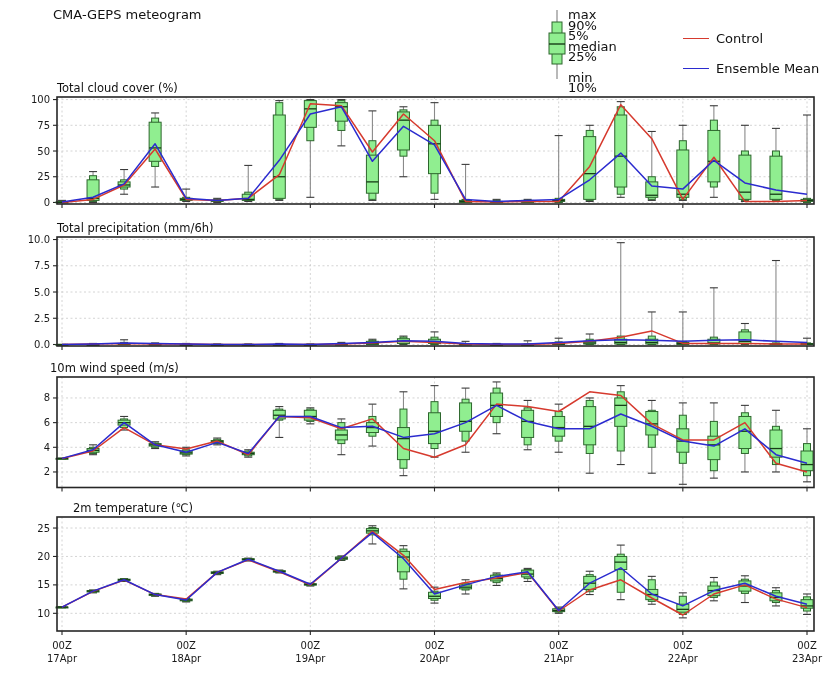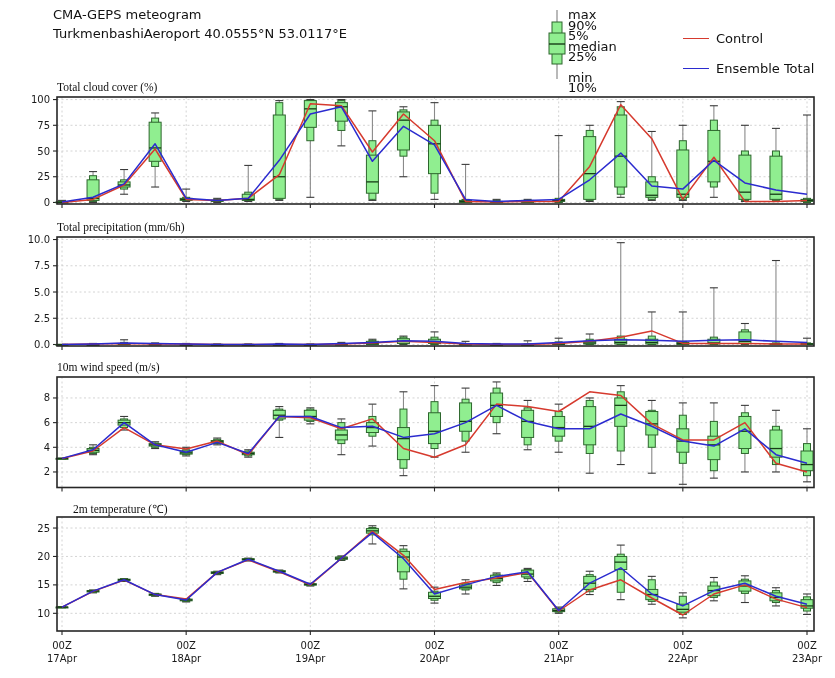--- a/index.html
+++ b/index.html
@@ -1,20 +1,20 @@
 <!DOCTYPE html>
 <html style="--c-control: #d63a2e; --c-mean: #2b2bcf; --c-boxfill: #90ee90; --c-boxedge: #2d662d;"><head>
 <meta charset="utf-8">
 <style>
   html,body{margin:0;padding:0;background:#ffffff;}
   .page{position:relative;width:835px;height:678px;background:#fff;overflow:hidden;
         font-family:"DejaVu Sans","Liberation Sans",sans-serif;color:#111;}
   .hdr-line{position:absolute;left:53px;font-size:13px;white-space:nowrap;}
   #plot{position:absolute;left:0;top:0;}
-  .panel-title{position:absolute;font-size:11.5px;color:#111;white-space:nowrap;font-family:Liberation Serif, serif;}
+  .panel-title{position:absolute;font-size:11.5px;color:#111;white-space:nowrap;}
   .grid{stroke:#c9c9c9;stroke-width:0.8;stroke-dasharray:2 2.5;fill:none;}
   .tick{stroke:#262626;stroke-width:1.1;}
   .frame{fill:none;stroke:#262626;stroke-width:1.6;}
   .whisk{stroke:#8a8a8a;stroke-width:1.1;}
   .cap{stroke:#3a3a3a;stroke-width:1.1;}
   .bx{fill:var(--c-boxfill,#90ee90);stroke:var(--c-boxedge,#2d662d);stroke-width:1;}
   .med{stroke:#173d17;stroke-width:1.3;}
   .line{fill:none;stroke-width:1.5;stroke-linejoin:round;}
   .ctrl{stroke:var(--c-control,#d33);}
   .mean{stroke:var(--c-mean,#22c);}
@@ -22,44 +22,43 @@
   .lgbox-label{position:absolute;left:568px;font-size:13px;color:#111;white-space:nowrap;}
   .series-line{position:absolute;width:26px;height:0;border-top:1.7px solid;}
   .series-label{position:absolute;left:716px;font-size:13px;color:#111;white-space:nowrap;}
 </style>
 </head>
 <body>
 
 <div class="page">
 
   <div class="hdr-line" style="top:7px;">CMA-GEPS meteogram</div>
-  <div class="hdr-line" style="top:26px;">TurkmenbashiAeroport 40.0555°N 53.0117°E</div>
 
   <svg width="34" height="84" style="position:absolute;left:540px;top:5px;">
     <line x1="17" y1="5" x2="17" y2="74" stroke="#8a8a8a" stroke-width="1.2"></line>
     <rect x="12" y="17" width="10" height="42" fill="#90ee90" stroke="#2d662d"></rect>
     <rect x="9" y="28" width="16" height="21" fill="#90ee90" stroke="#2d662d"></rect>
     <line x1="9" y1="39" x2="25" y2="39" stroke="#173d17" stroke-width="1.4"></line>
   </svg>
   <div class="lgbox-label" style="top:7px;">max</div>
   <div class="lgbox-label" style="top:17.5px;">90%</div>
   <div class="lgbox-label" style="top:28px;">5%</div>
   <div class="lgbox-label" style="top:38.5px;">median</div>
   <div class="lgbox-label" style="top:49px;">25%</div>
   <div class="lgbox-label" style="top:59.5px;margin-top:20px;">10%</div>
   <div class="lgbox-label" style="top:70px;">min</div>
 
   <div class="series-line" style="left:683px;top:38px;border-top-color:var(--c-control,#d63a2e);"></div>
   <div class="series-label" style="top:31px;">Control</div>
   <div class="series-line" style="left:683px;top:68px;border-top-color:var(--c-mean,#2b2bcf);"></div>
-  <div class="series-label" style="top:61px;">Ensemble Total</div>
+  <div class="series-label" style="top:61px;">Ensemble Mean</div>
 
   <div class="panel-title" style="left:57px;top:81px;">Total cloud cover (%)</div>
   <div class="panel-title" style="left:57px;top:221px;">Total precipitation (mm/6h)</div>
-  <div class="panel-title" style="left:57px;top:361px;">10m wind speed (m/s)</div>
+  <div class="panel-title" style="left:50px;top:361px;">10m wind speed (m/s)</div>
   <div class="panel-title" style="left:57px;top:501px;margin-left:16px;">2m temperature (℃)</div>
 
   <svg id="plot" width="835" height="678">
       <line x1="57" x2="814" y1="202.45673076923077" y2="202.45673076923077" class="grid"></line>
       <line x1="53" x2="57" y1="202.45673076923077" y2="202.45673076923077" class="tick"></line>
       <text x="50" y="205.95673076923077" text-anchor="end" class="ylab">0</text>
       <line x1="57" x2="814" y1="176.73557692307693" y2="176.73557692307693" class="grid"></line>
       <line x1="53" x2="57" y1="176.73557692307693" y2="176.73557692307693" class="tick"></line>
       <text x="50" y="180.23557692307693" text-anchor="end" class="ylab">25</text>
       <line x1="57" x2="814" y1="151.01442307692307" y2="151.01442307692307" class="grid"></line>

